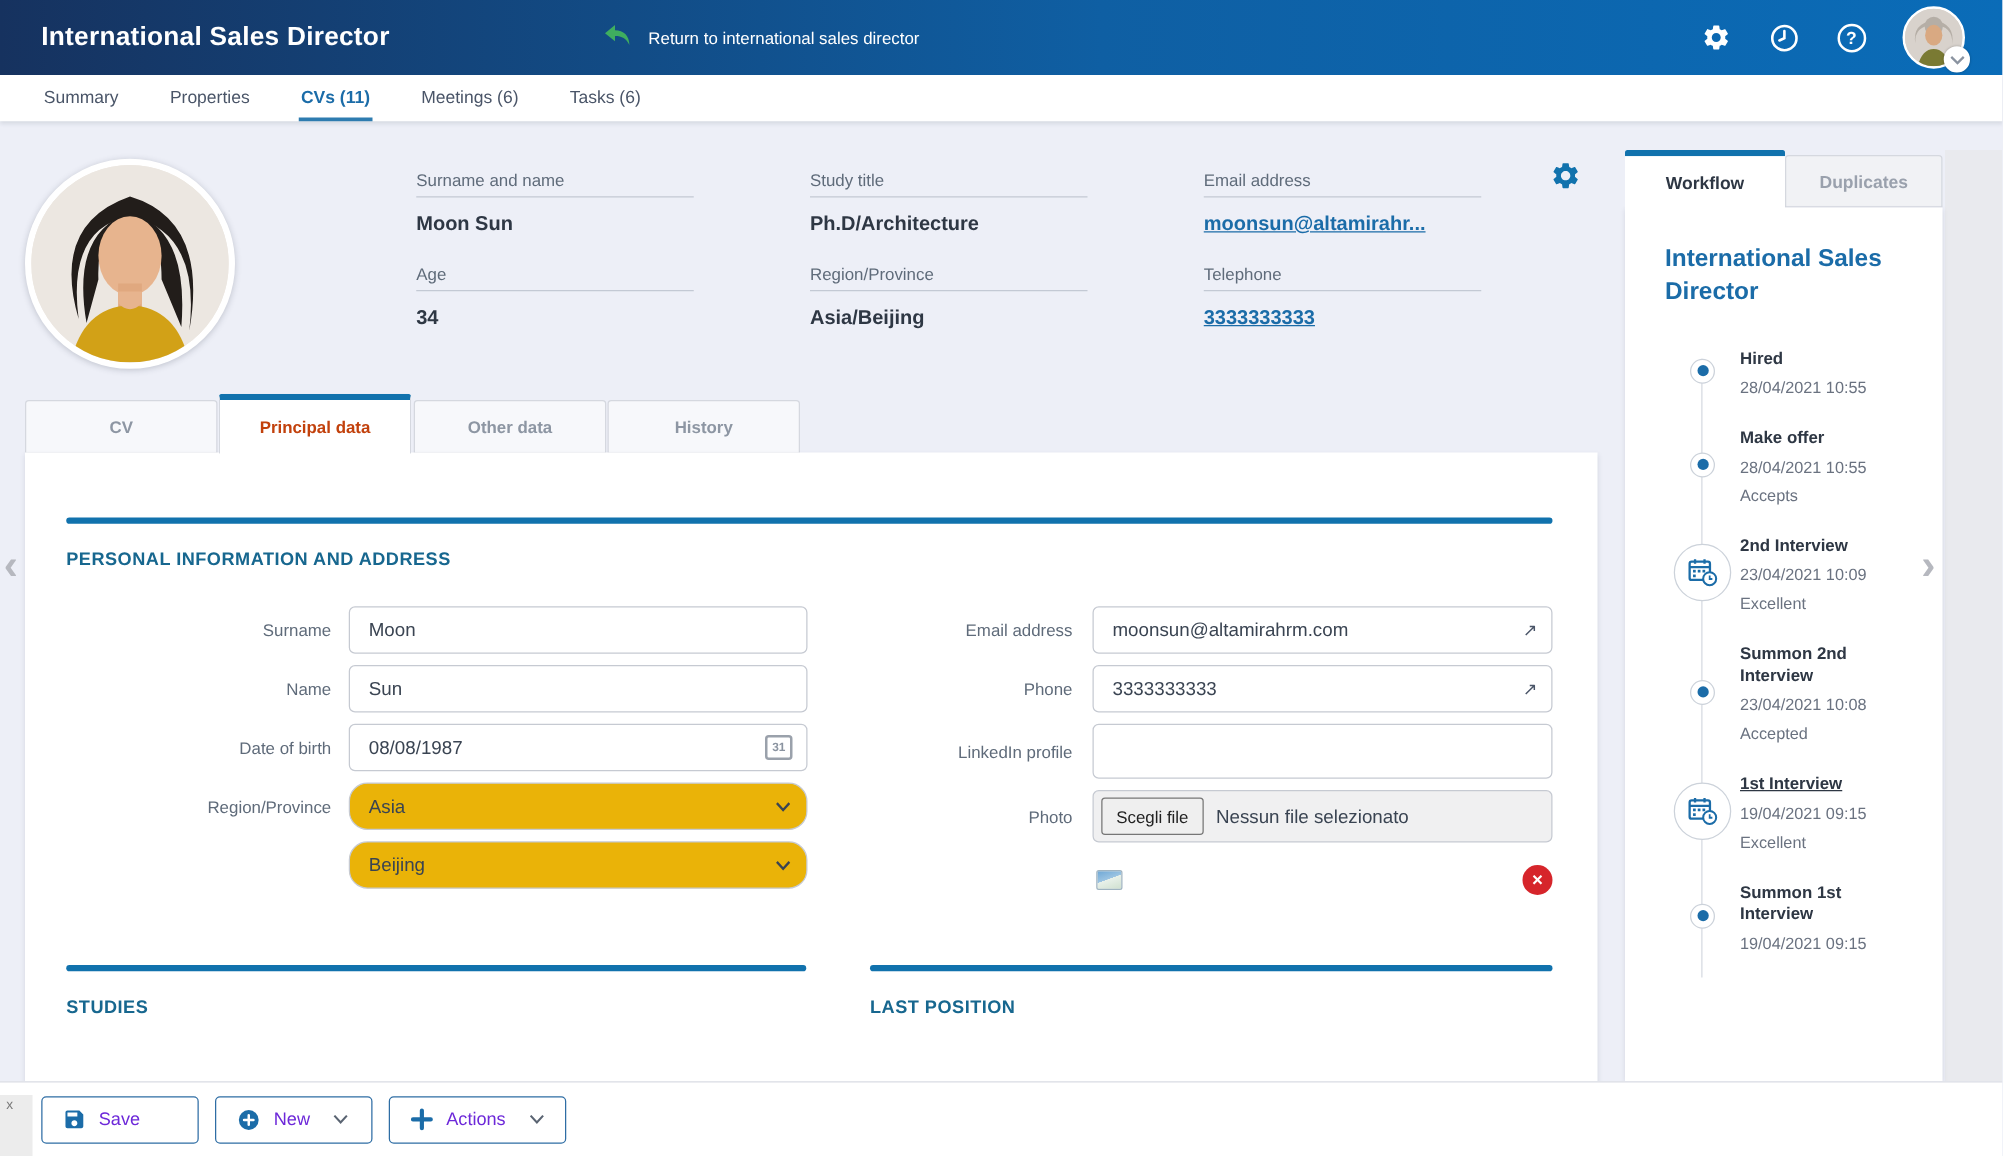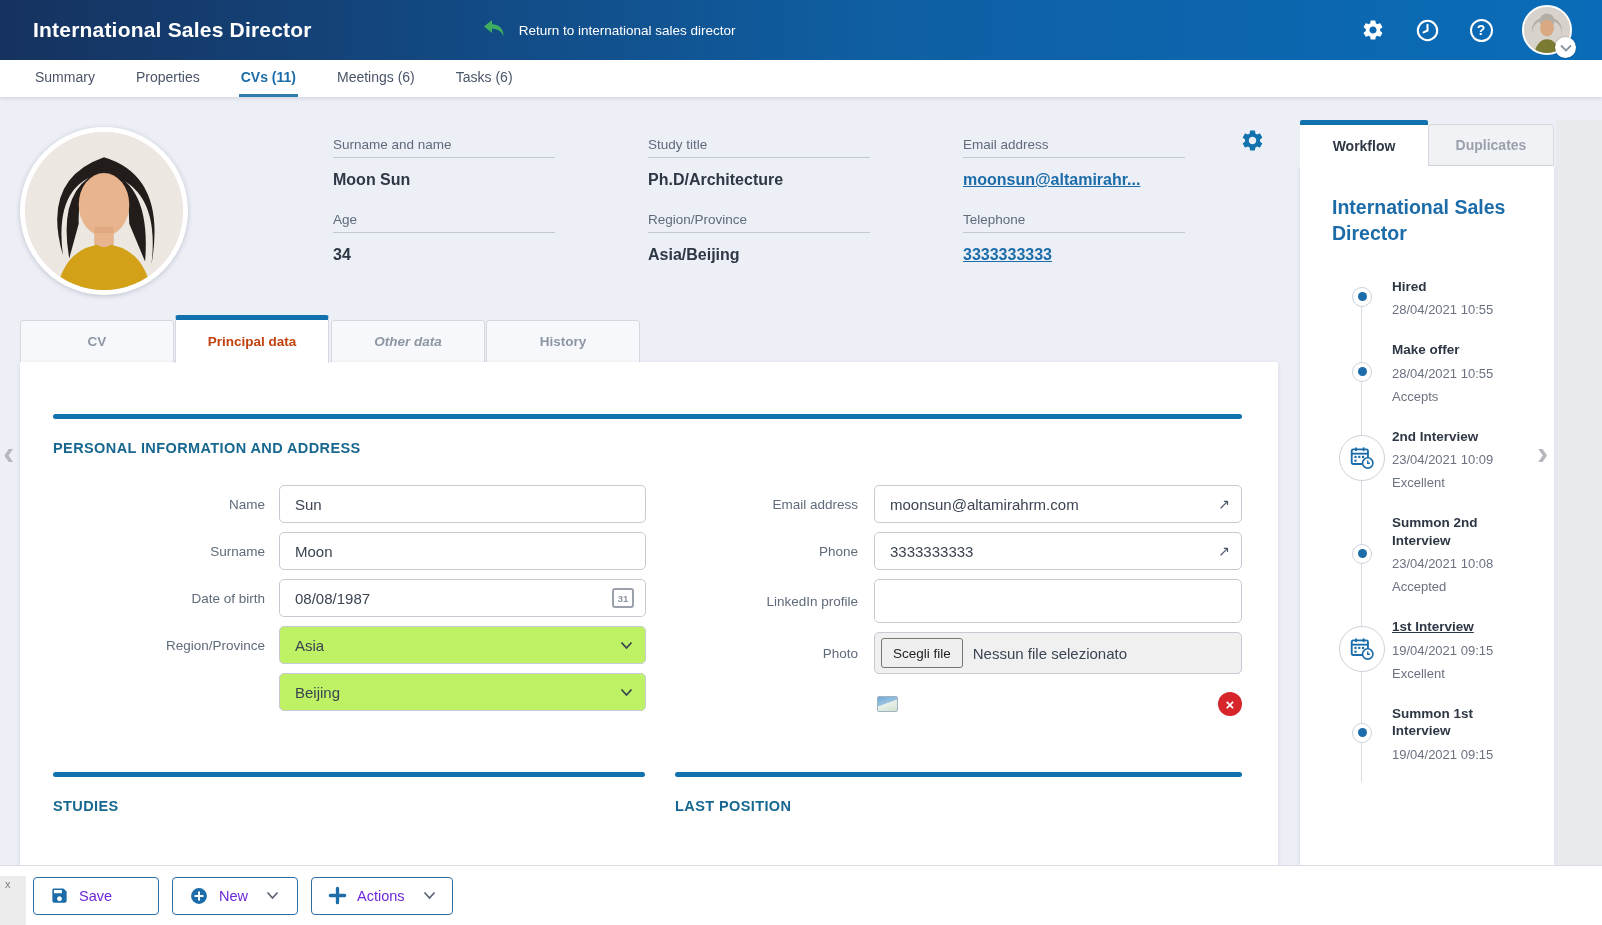--- a/index.html
+++ b/index.html
@@ -47,55 +47,55 @@
   .edge-right { left:1537px; top:338px; }
 
   
   .main-card { position:absolute; left:20px; top:218px; width:1258px; height:560px; }
   .subtabs { position:relative; height:47px; }
   .subtab { position:absolute; top:5px; height:43px; width:154px; background:#f7f8fb; border:1px solid #d5d8df;
     border-radius:3px 3px 0 0; display:flex; align-items:center; justify-content:center;
     font-size:13.5px; font-weight:bold; color:#8d96a3; cursor:pointer; }
   .subtab.active { top:0; height:48px; background:#fff; border-top:5px solid #1172ad; border-bottom:none;
     color:#c2410c; z-index:3; }
-  .st-0 { left:0; } .st-1 { left:155px; } .st-2 { left:311px;font-style:italic; } .st-3 { left:466px; }
+  .st-0 { left:0; } .st-1 { left:155px; } .st-2 { left:311px; } .st-3 { left:466px; }
   .card-panel { position:absolute; left:0; top:47px; width:1258px; height:513px; background:#fff;
     box-shadow:0 1px 4px rgba(40,50,70,.12); padding:52px 36px 0 33px; }
   .blue-divider { height:5px; background:#1172ad; border-radius:3px; }
   .section-title { margin-top:21px; font-size:14.5px; font-weight:bold; color:#17678f; letter-spacing:.4px; }
 
   .form-grid { margin-top:29px; display:grid; grid-template-columns:593px 582px; column-gap:14px; }
   .frow { display:grid; align-items:center; margin-bottom:9px; }
   .fleft .frow { grid-template-columns:212px 1fr; column-gap:14px; }
   .fright .frow { grid-template-columns:198px 1fr; column-gap:16px; }
   .flabel { font-size:13.5px; color:#5f6b7a; text-align:right; }
   .finput { position:relative; height:38px; border:1px solid #c6cad2; border-radius:5px; background:#fff;
     display:flex; align-items:center; }
   .finput input { border:none; outline:none; background:transparent; width:100%; height:100%;
     padding:0 34px 0 15px; font-size:15px; color:#3a4452; font-family:"Liberation Sans", sans-serif; }
   .finput.tall { height:44px; }
   .finput.readonly { background:#f0f0f2; }
-  .fselect { height:38px; border:1px solid #c6cad2; border-radius:5px; background:#bef264; display:flex;
+  .fselect { height:38px; border:1px solid #c6cad2; border-radius:15px; background:#eab308; display:flex;
     align-items:center; justify-content:space-between; padding:0 12px 0 15px; font-size:15px; color:#3a4452; cursor:pointer; }
   .suffix-icon { position:absolute; right:11px; top:50%; transform:translateY(-50%); }
   .ext-arrow { font-size:14px; color:#4a5568; }
   .cal-icon { width:22px; height:20px; border:2px solid #9aa1ab; border-radius:3px; color:#8a93a0;
     font-size:9.5px; font-weight:bold; display:flex; align-items:center; justify-content:center; }
   .file-field { height:42px; border:1px solid #c6cad2; border-radius:5px; background:#f0f0f1;
     display:flex; align-items:center; padding:0 10px 0 6px; gap:10px; }
   .file-btn { height:30px; padding:2px 11px; background:#efefef; border:1px solid #767676; border-radius:3px;
     font-size:13.5px; color:#222; display:flex; align-items:center; cursor:pointer; white-space:nowrap; }
   .file-text { font-size:15px; color:#3a4452; }
   .thumb-row { display:flex; align-items:center; justify-content:space-between; margin-top:9px; padding-left:3px; }
   .thumb { width:21px; height:16px; border:1px solid #9fb3c0; border-radius:2px;
     background:linear-gradient(160deg,#6fa8d6 0%,#9cc4e2 45%,#e9f1ea 46%,#cfe0cf 100%); }
   .red-x { width:24px; height:24px; background:#d6252b; border-radius:50%; color:#fff; font-size:15px;
     font-weight:bold; display:flex; align-items:center; justify-content:center; cursor:pointer; line-height:1; }
 
-  .bottom-sections { margin-top:47px; display:grid; grid-template-columns:592px 1fr; column-gap:30px; }
+  .bottom-sections { margin-top:47px; display:grid; grid-template-columns:592px 1fr; column-gap:51px; }
 
   
   .sidebar { position:absolute; left:1300px; top:23px; width:238px; height:745px; z-index:10; }
   .side-tabs { position:relative; height:46px; }
   .side-tab { position:absolute; height:42px; display:flex; align-items:center; justify-content:center;
     font-size:14px; font-weight:bold; cursor:pointer; }
   .side-tab.active { left:0; top:0; width:128px; height:47px; background:#fff; border-top:5px solid #1172ad;
     color:#2e3744; z-index:3; border-radius:2px 2px 0 0; }
   .side-tab.inactive { left:128px; top:4px; width:126px; background:#f1f2f5; border:1px solid #d5d8df;
     border-radius:3px 3px 0 0; color:#9aa1ad; }
@@ -248,29 +248,29 @@
     </div>
 
     <div class="card-panel">
       <div class="blue-divider"></div>
       <div class="section-title">PERSONAL INFORMATION AND ADDRESS</div>
 
       <div class="form-grid">
 
         <div class="fleft">
           <div class="frow">
+            <div class="flabel">Surname</div>
+            <div class="finput">
+                <input type="text" value="Moon" style="">
+              </div>
+          </div>
+          <div class="frow">
             <div class="flabel">Name</div>
             <div class="finput">
                 <input type="text" value="Sun" style="">
-              </div>
-          </div>
-          <div class="frow">
-            <div class="flabel">Surname</div>
-            <div class="finput">
-                <input type="text" value="Moon" style="">
               </div>
           </div>
           <div class="frow">
             <div class="flabel">Date of birth</div>
             <div class="finput">
               <input type="text" value="08/08/1987" style="">
               <span class="suffix-icon cal-icon">31</span>
             </div>
           </div>
           <div class="frow">

